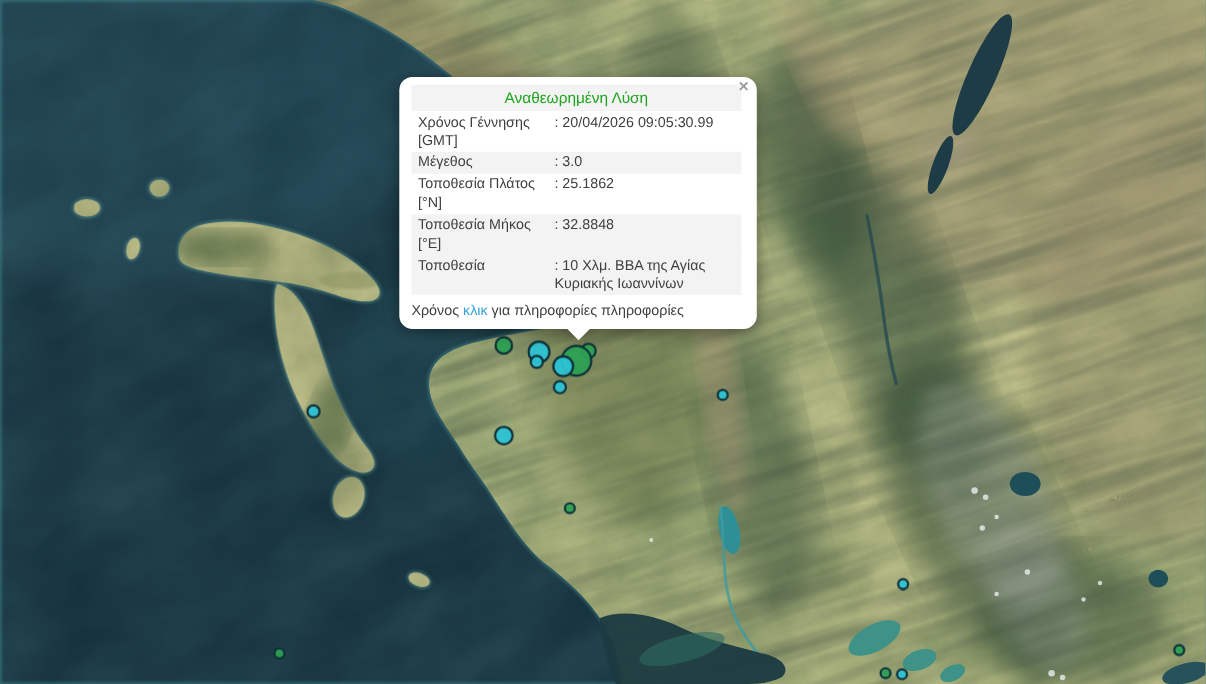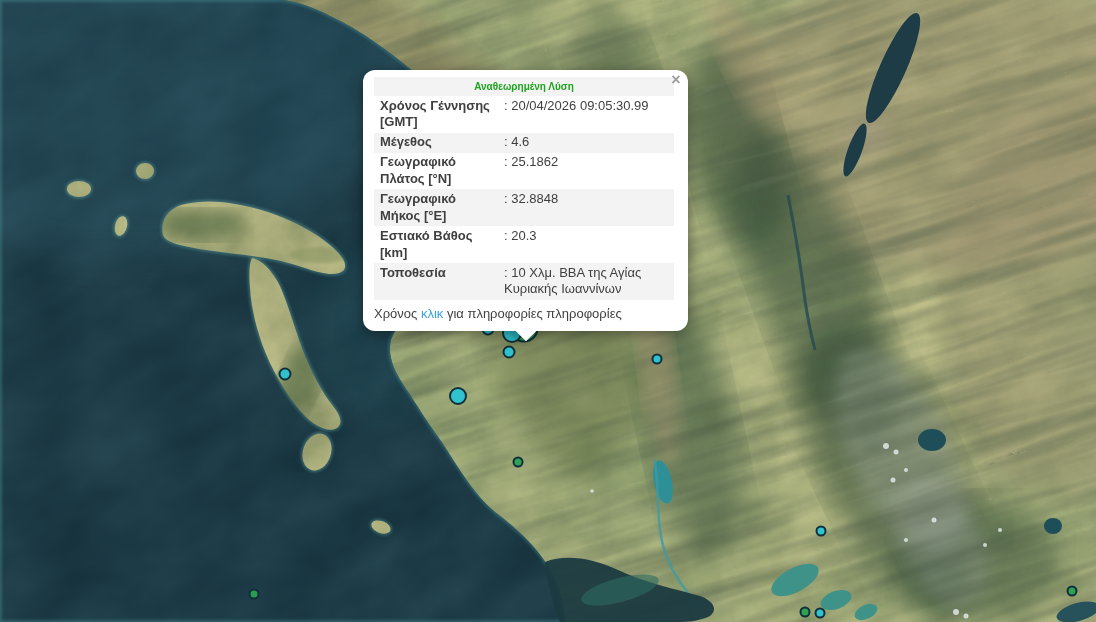--- a/index.html
+++ b/index.html
@@ -15,24 +15,24 @@
   .marker.teal{fill:var(--teal);}
   .marker.green{fill:var(--green);}
 
   
   .popup{position:absolute;left:363px;top:70px;width:325px;z-index:10;}
   .popup-wrapper{position:relative;background:var(--popup-bg);border-radius:12px;
     box-shadow:0 3px 14px rgba(0,0,0,.4);padding:7px 14px 10px 11px;}
   .popup-close{position:absolute;top:2px;right:3px;width:18px;height:16px;text-align:center;
     font-size:16px;font-weight:bold;line-height:16px;color:var(--close);cursor:pointer;text-decoration:none;}
   table.eq{width:300px;border-collapse:collapse;font-size:13px;line-height:1.3;color:var(--text);}
-  table.eq th.title-cell{background:var(--row-alt);color:var(--title-green);font-weight:bold;
-    font-size:10px;text-align:center;padding:3px 4px;}
+  table.eq th.title-cell{background:var(--row-alt);color:var(--title-green);font-weight:normal;
+    font-size:14px;text-align:center;padding:3px 4px;}
   table.eq td{vertical-align:top;padding:1.5px 4px;}
-  table.eq td.lbl{width:126px;padding-left:6px;font-weight:bold;}
+  table.eq td.lbl{width:126px;padding-left:6px;}
   table.eq tr.alt{background:var(--row-alt);}
   .popup-footer{margin-top:6px;font-size:13px;color:var(--text);}
   .popup-footer a{color:var(--link-blue);text-decoration:none;cursor:pointer;text-align:right;}
   .tip-container{width:40px;height:15px;margin:0 auto;position:relative;overflow:hidden;pointer-events:none;}
   .tip{width:16px;height:16px;background:var(--popup-bg);margin:-9px auto 0;
     transform:rotate(45deg);box-shadow:0 3px 14px rgba(0,0,0,.3);}
 </style>
 </head>
 <body>
 
@@ -224,33 +224,29 @@
               <th class="title-cell" colspan="2">Αναθεωρημένη Λύση</th>
             </tr>
         </thead>
         <tbody>
             <tr>
               <td class="lbl">Χρόνος Γέννησης [GMT]</td>
               <td class="val">: 20/04/2026 09:05:30.99</td>
             </tr>
             <tr class="alt">
               <td class="lbl">Μέγεθος</td>
-              <td class="val">: 4.6</td>
+              <td class="val">: 3.0</td>
             </tr>
             <tr>
-              <td class="lbl">Γεωγραφικό Πλάτος [°N]</td>
+              <td class="lbl">Τοποθεσία Πλάτος [°N]</td>
               <td class="val">: 25.1862</td>
             </tr>
             <tr class="alt">
-              <td class="lbl">Γεωγραφικό Μήκος [°E]</td>
+              <td class="lbl">Τοποθεσία Μήκος [°E]</td>
               <td class="val">: 32.8848</td>
-            </tr>
-            <tr>
-              <td class="lbl">Εστιακό Βάθος [km]</td>
-              <td class="val">: 20.3</td>
             </tr>
             <tr class="alt">
               <td class="lbl">Τοποθεσία</td>
               <td class="val">: 10 Χλμ. ΒΒΑ της Αγίας Κυριακής Ιωαννίνων</td>
             </tr>
           </tbody>
       </table>
       <div class="popup-footer">
         <span>Χρόνος </span><a>κλικ</a><span> για πληροφορίες πληροφορίες</span>
       </div>

